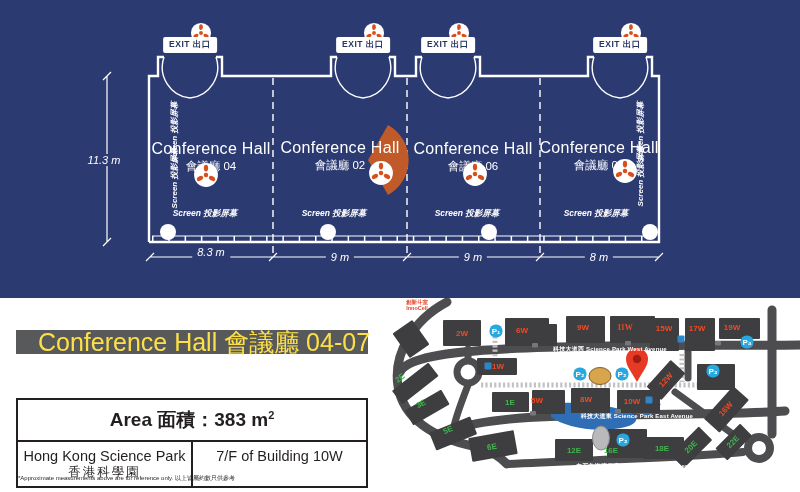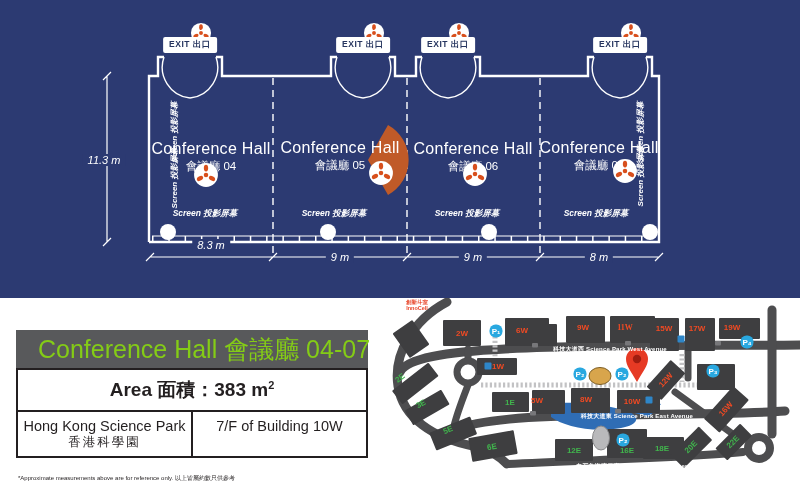--- a/index.html
+++ b/index.html
@@ -15,24 +15,24 @@
   .hall-label .l1{font-size:16px;letter-spacing:.3px;}
   .hall-label .l2{font-size:11.5px;}
   .scr-b{color:#fff;font-size:8.5px;font-style:italic;font-weight:bold;white-space:nowrap;}
   .scr-v{color:#fff;font-size:8px;font-style:italic;font-weight:bold;white-space:nowrap;
       transform:translate(-50%,-50%) rotate(-90deg);}
   .dim{color:#fff;font-size:11px;font-style:italic;background:#2c3a72;
       padding:0 5px;white-space:nowrap;}
   .icon-svg{display:block;}
   
   .card{position:absolute;left:16px;top:330px;width:352px;color:#231f20;}
-  .card-h{height:38px;background:#58595b;color:#84cc16;display:flex;align-items:center;
+  .card-h{height:24px;background:#58595b;color:#fde047;display:flex;align-items:center;
       justify-content:center;font-size:25px;white-space:nowrap;padding-left:24px;}
   .card-r2{height:40px;border:2px solid #231f20;display:flex;align-items:center;
-      justify-content:center;gap:20px;font-size:19px;font-weight:600;white-space:nowrap;}
+      justify-content:center;gap:20px;font-size:19px;font-weight:600;white-space:nowrap;margin-top:44px;}
   .card-r2 sup{font-size:11px;}
   .card-r3{display:flex;border:2px solid #231f20;border-top:none;}
   .card-r3 .cell{flex:1;text-align:center;padding:5px 2px;line-height:1.25;}
   .card-r3 .cell:first-child{border-right:2px solid #231f20;}
   .cell .en{font-size:14.5px;font-weight:400;}
   .cell .zh{font-size:12.5px;letter-spacing:2px;}
   .footnote{position:absolute;left:18px;top:474px;font-size:6px;color:#231f20;}
   
   .map{position:absolute;left:385px;top:298px;width:415px;height:194px;}
   .map svg{position:absolute;left:0;top:0;}
@@ -141,21 +141,21 @@
   <div class="abs exit-badge" style="left:363px;top:45px;">EXIT 出口</div>
   <div class="abs exit-badge" style="left:448px;top:45px;">EXIT 出口</div>
   <div class="abs exit-badge" style="left:620px;top:45px;">EXIT 出口</div>
 
   <div class="abs hall-label" style="left:211px;top:156px;">
     <div class="l1">Conference Hall</div>
     <div class="l2">會議廳 04</div>
   </div>
   <div class="abs hall-label" style="left:340px;top:155px;">
     <div class="l1">Conference Hall</div>
-    <div class="l2">會議廳 05</div>
+    <div class="l2">會議廳 02</div>
   </div>
   <div class="abs hall-label" style="left:473px;top:156px;">
     <div class="l1">Conference Hall</div>
     <div class="l2">會議廳 06</div>
   </div>
   <div class="abs hall-label" style="left:599px;top:155px;">
     <div class="l1">Conference Hall</div>
     <div class="l2">會議廳 07</div>
   </div>
 
@@ -207,21 +207,21 @@
   <div class="abs scr-b" style="left:205px;top:214px;">Screen 投影屏幕</div>
   <div class="abs scr-b" style="left:334px;top:214px;">Screen 投影屏幕</div>
   <div class="abs scr-b" style="left:467px;top:214px;">Screen 投影屏幕</div>
   <div class="abs scr-b" style="left:596px;top:214px;">Screen 投影屏幕</div>
 
   <div class="scr-v" style="position:absolute;left:174px;top:132px;">Screen 投影屏幕</div>
   <div class="scr-v" style="position:absolute;left:174px;top:178px;">Screen 投影屏幕</div>
   <div class="scr-v" style="position:absolute;left:640px;top:132px;">Screen 投影屏幕</div>
   <div class="scr-v" style="position:absolute;left:640px;top:176px;">Screen 投影屏幕</div>
 
-  <div class="abs dim" style="left:211px;top:245px;">8.3 m</div>
+  <div class="abs dim" style="left:211px;top:252px;">8.3 m</div>
   <div class="abs dim" style="left:340px;top:257px;">9 m</div>
   <div class="abs dim" style="left:473px;top:257px;">9 m</div>
   <div class="abs dim" style="left:599px;top:257px;">8 m</div>
   <div class="abs dim" style="left:104px;top:160px;">11.3 m</div>
 </div>
 
 <div class="card">
   <div class="card-h">Conference Hall 會議廳 04-07</div>
   <div class="card-r2">
     <span><span>Area 面積：383 m</span><sup>2</sup></span>
@@ -329,21 +329,21 @@
   <span class="ml red" style="left:201px;top:101px;">8W</span>
   <span class="ml red" style="left:247px;top:103px;">10W</span>
   <span class="ml red rot48" style="left:281px;top:82px;">12W</span>
   <span class="ml red rot48" style="left:341px;top:111px;">16W</span>
   <span class="ml green rot38" style="left:15px;top:80px;">2E</span>
   <span class="ml green" style="left:125px;top:104px;">1E</span>
   <span class="ml green rot30" style="left:36px;top:106px;">3E</span>
   <span class="ml green rot22" style="left:63px;top:132px;">5E</span>
   <span class="ml green rot10" style="left:107px;top:149px;">6E</span>
   <span class="ml green" style="left:189px;top:152px;">12E</span>
-  <span class="ml green" style="left:242px;top:152px;">16E</span>
+  <span class="ml green" style="left:226px;top:152px;">16E</span>
   <span class="ml green" style="left:277px;top:150px;">18E</span>
   <span class="ml green rot45" style="left:306px;top:149px;">20E</span>
   <span class="ml green rot45" style="left:348px;top:144px;">22E</span>
 
   <div class="pb" style="left:111px;top:33px;">P₁</div>
   <div class="pb" style="left:195px;top:76px;">P₂</div>
   <div class="pb" style="left:237px;top:76px;">P₂</div>
   <div class="pb" style="left:238px;top:142px;">P₂</div>
   <div class="pb" style="left:328px;top:73px;">P₃</div>
   <div class="pb" style="left:362px;top:44px;">P₄</div>

